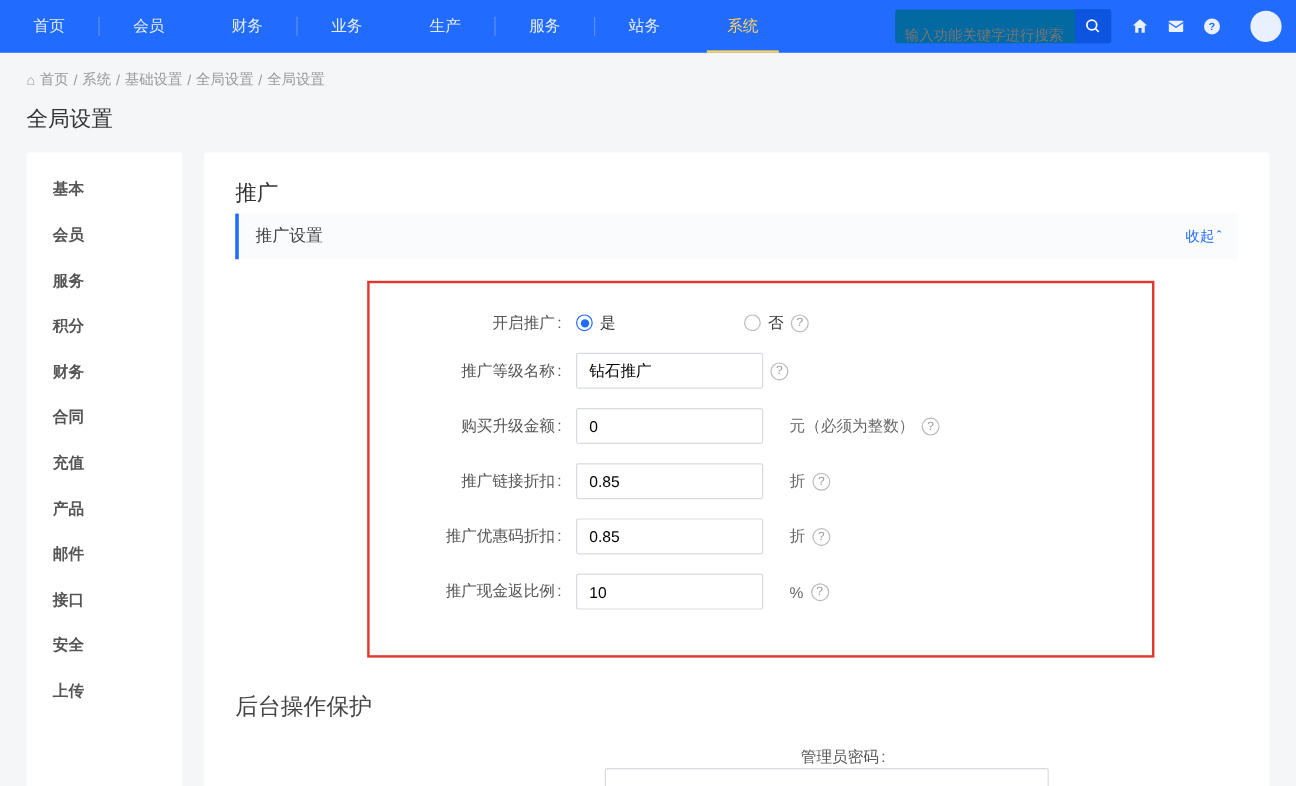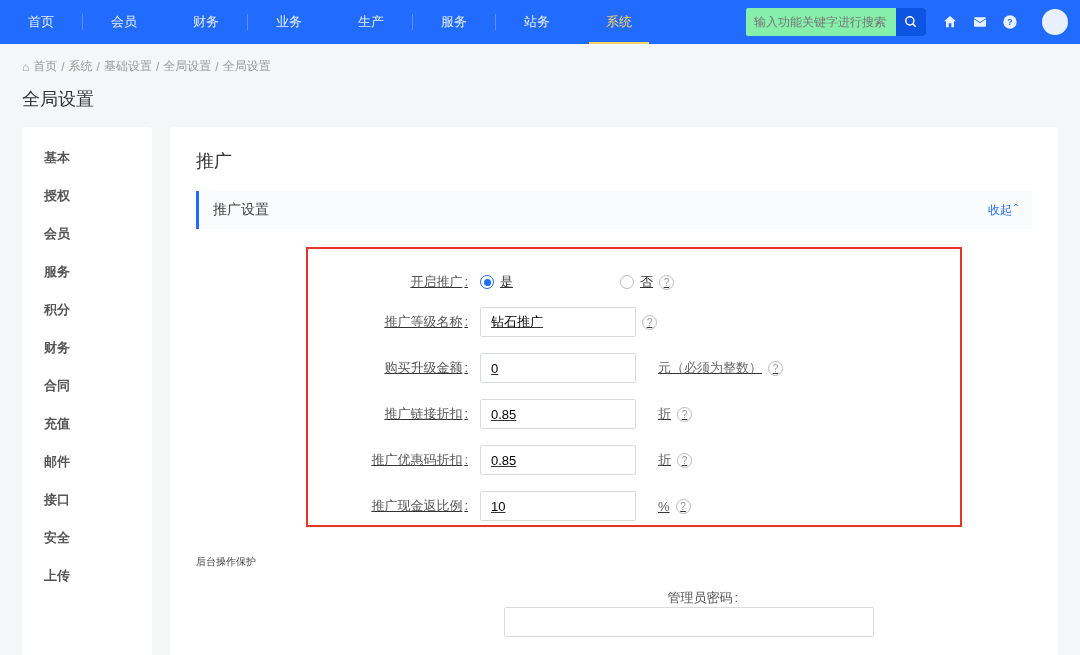--- a/index.html
+++ b/index.html
@@ -6,66 +6,66 @@
 body { background:#f5f6f8; width:1080px; height:655px; overflow:hidden; font-size:13px; color:#333; }
 
 
 .topbar { height:44px; background:#226bff; display:flex; align-items:center; color:#fff; padding:0 12px 0 0; }
 .nav { display:flex; height:100%; align-items:center; }
 .nav-item { padding:0 28px; height:100%; display:flex; align-items:center; cursor:pointer; color:#e6efff; position:relative; }
 .nav-item.active { color:#ffd460; }
 .nav-item.active::after { content:""; position:absolute; bottom:0; left:50%; transform:translateX(-50%); width:60px; height:2px; background:#ffd460; }
 .nav-sep { width:1px; height:16px; background:rgba(255,255,255,0.25); }
 .spacer { flex:1; }
-.search { display:flex; align-items:center; background:#86efac; border-radius:2px; height:28px; margin-right:10px; }
+.search { display:flex; align-items:flex-end; background:#0369a1; border-radius:2px; height:28px; margin-right:10px; }
 .search input { border:none; outline:none; padding:0 8px; width:150px; font-size:12px; background:transparent; }
 .search-btn { width:30px; height:28px; background:#0d55e0; display:flex; align-items:center; justify-content:center; cursor:pointer; border-radius:0 2px 2px 0; }
 .topicons { display:flex; align-items:center; gap:14px; margin-left:6px; }
 .topicons span { cursor:pointer; opacity:0.9; }
 .avatar { width:26px; height:26px; background:#fff; border-radius:50%; margin-left:10px; }
 
 
 .crumbs { padding:14px 22px 8px; color:#999; font-size:12px; display:flex; align-items:center; gap:4px; }
 .crumbs a { color:#999; text-decoration:none; }
 .page-title { padding:4px 22px 16px; font-size:18px; color:#333; }
 
 
 .wrap { display:flex; padding:0 22px; gap:18px; }
 .sidebar { width:130px; background:#fff; border-radius:3px; padding:12px 0; }
 .side-item { padding:10px 22px; color:#555; cursor:pointer; font-size:13px;font-weight:bold; }
 .main { flex:1; background:#fff; border-radius:3px; padding:22px 26px; min-height:540px; }
-.main-title { font-size:18px; font-weight:500; margin-bottom:18px; }
+.main-title { font-size:18px; font-weight:500; margin-bottom:5px; }
 
 
 .section-head { display:flex; align-items:center; padding:10px 14px; background:#fafbfc; border-left:3px solid #226bff; margin-bottom:18px;gap:37px; }
 .section-head .t { font-size:14px; color:#444; }
 .section-head .collapse { margin-left:auto; color:#226bff; font-size:12px; cursor:pointer; display:flex; align-items:center; gap:2px; }
 
 
-.redbox { border:2px solid #e4352b; padding:24px 40px 4px; margin:0 70px 28px 110px;text-decoration:underline; }
+.redbox { border:2px solid #e4352b; padding:24px 40px 38px; margin:0 70px 28px 110px; }
 
 
 .frow { display:flex; align-items:center; margin-bottom:16px; }
 .frow:last-child { margin-bottom:0; }
 .flabel { width:120px; text-align:right; color:#555; font-size:13px; margin-right:12px; }
 .flabel::after { content:":"; margin-left:2px; }
 .fcontent { display:flex; align-items:center; gap:6px; }
 .txt-input { width:156px; height:30px; border:1px solid #d7dbe0; border-radius:2px; padding:0 10px; font-size:13px; outline:none; }
 .suffix { color:#666; font-size:13px; margin-left:16px; }
 .help-icon { width:15px; height:15px; border:1px solid #bbb; border-radius:50%; font-size:10px; color:#999; display:inline-flex; align-items:center; justify-content:center; cursor:help; }
 
 
 .radio { display:inline-flex; align-items:center; gap:6px; cursor:pointer; }
 .radio .dot { width:14px; height:14px; border:1px solid #bbb; border-radius:50%; display:inline-flex; align-items:center; justify-content:center; }
 .radio.checked .dot { border-color:#226bff; }
 .radio.checked .dot::after { content:""; width:7px; height:7px; background:#226bff; border-radius:50%; }
 .radio-gap { width:95px; display:inline-block; }
 
 
-.plain-title { font-size:10px; color:#444; margin:6px 0 20px 0; }
+.plain-title { font-size:19px; color:#444; margin:6px 0 20px 0; }
 .wide-input { width:370px; height:30px; border:1px solid #d7dbe0; border-radius:2px; padding:0 10px; font-size:13px; outline:none; }
 
 
 svg { display:block; }
 </style>
 </head>
 <body>
 
 <div class="topbar">
   <div class="nav">
@@ -141,27 +141,27 @@
   <a href="#">全局设置</a>
     <span>/</span>
   <span>全局设置</span>
 </div>
 <div class="page-title">全局设置</div>
 
 <div class="wrap">
 
   <div class="sidebar">
     <div class="side-item">基本</div>
-    <div class="side-item">授权</div>
     <div class="side-item">会员</div>
     <div class="side-item">服务</div>
     <div class="side-item">积分</div>
     <div class="side-item">财务</div>
     <div class="side-item">合同</div>
     <div class="side-item">充值</div>
+    <div class="side-item">产品</div>
     <div class="side-item">邮件</div>
     <div class="side-item">接口</div>
     <div class="side-item">安全</div>
     <div class="side-item">上传</div>
 
   </div>
 
   <div class="main">
     <div class="main-title">推广</div>
 

